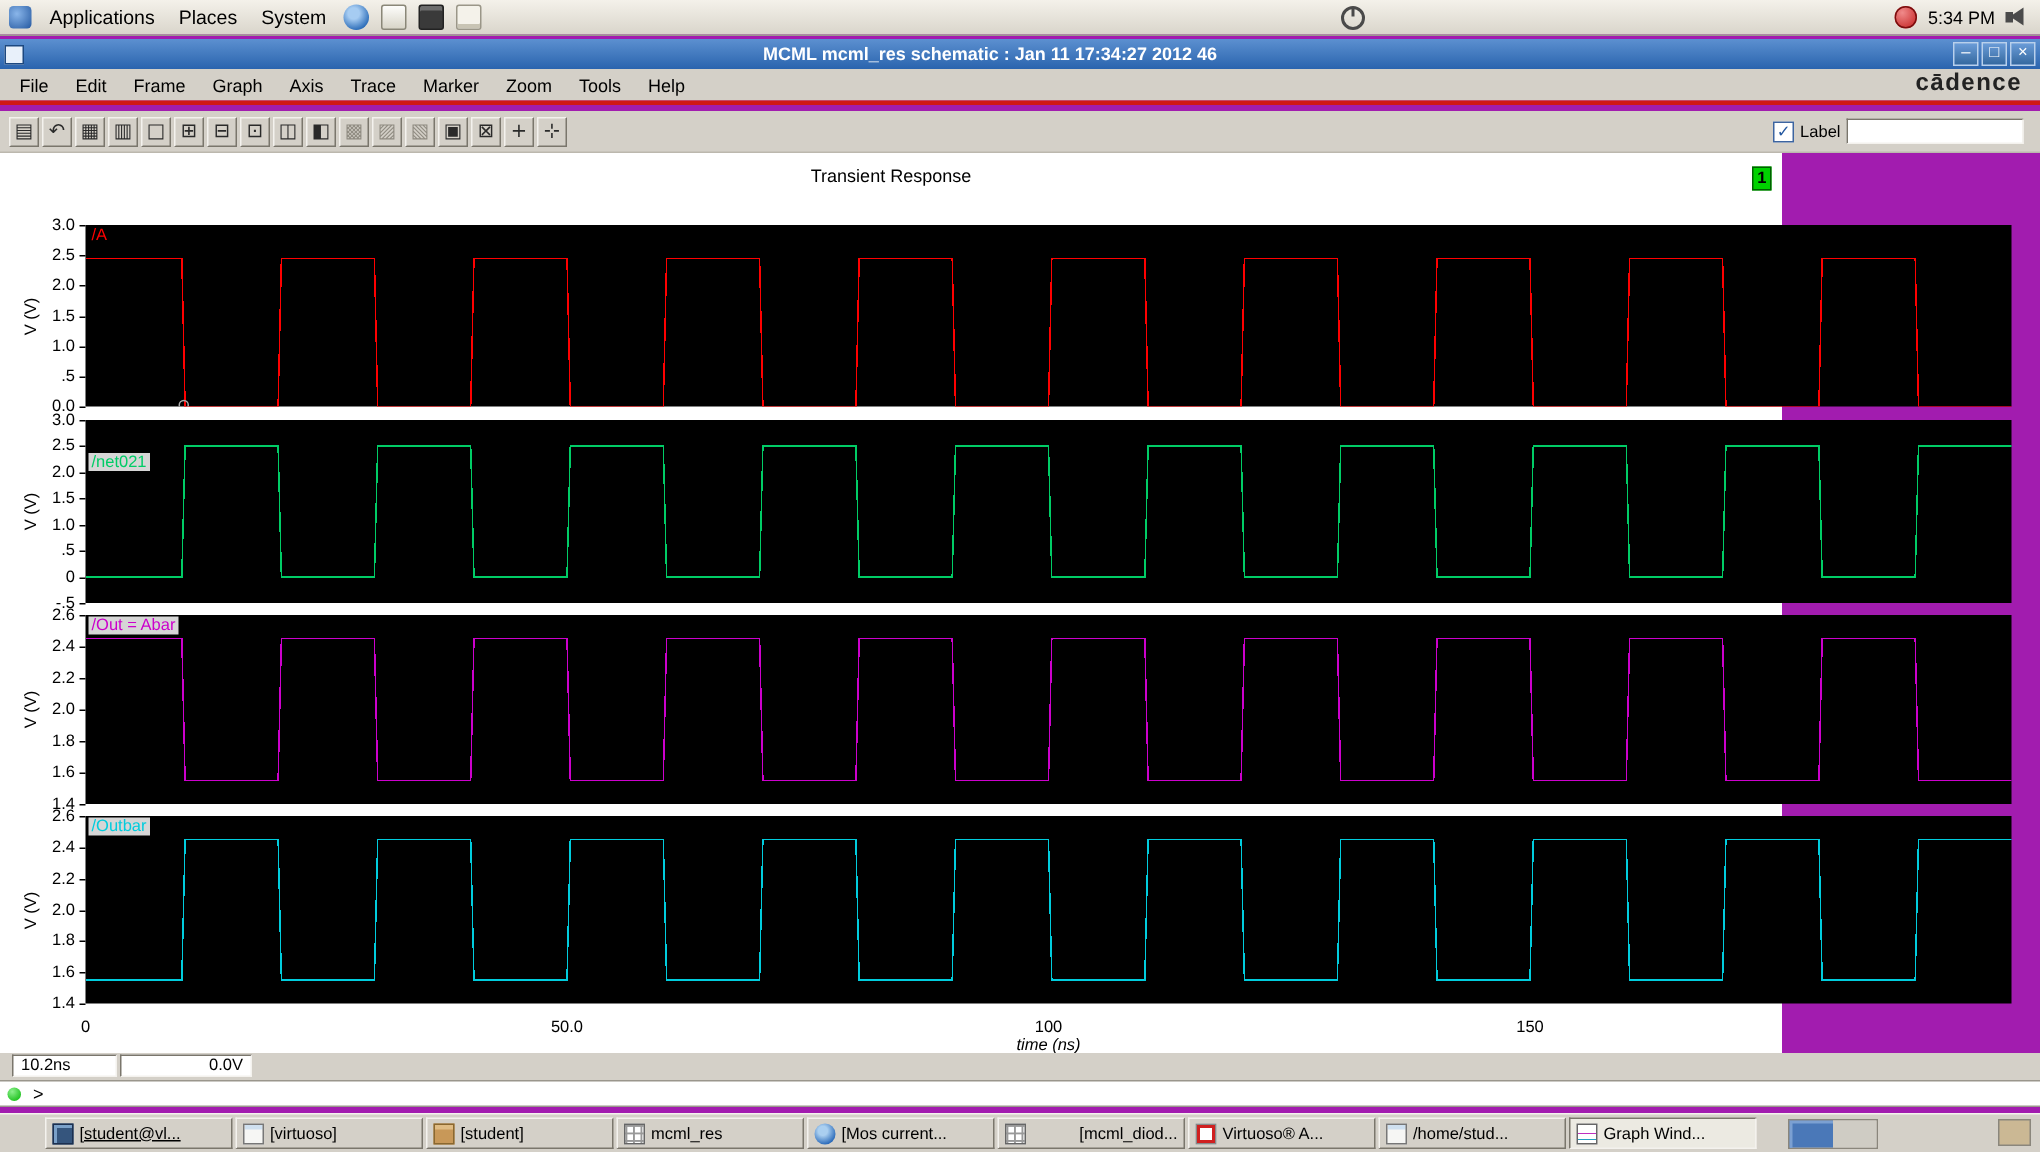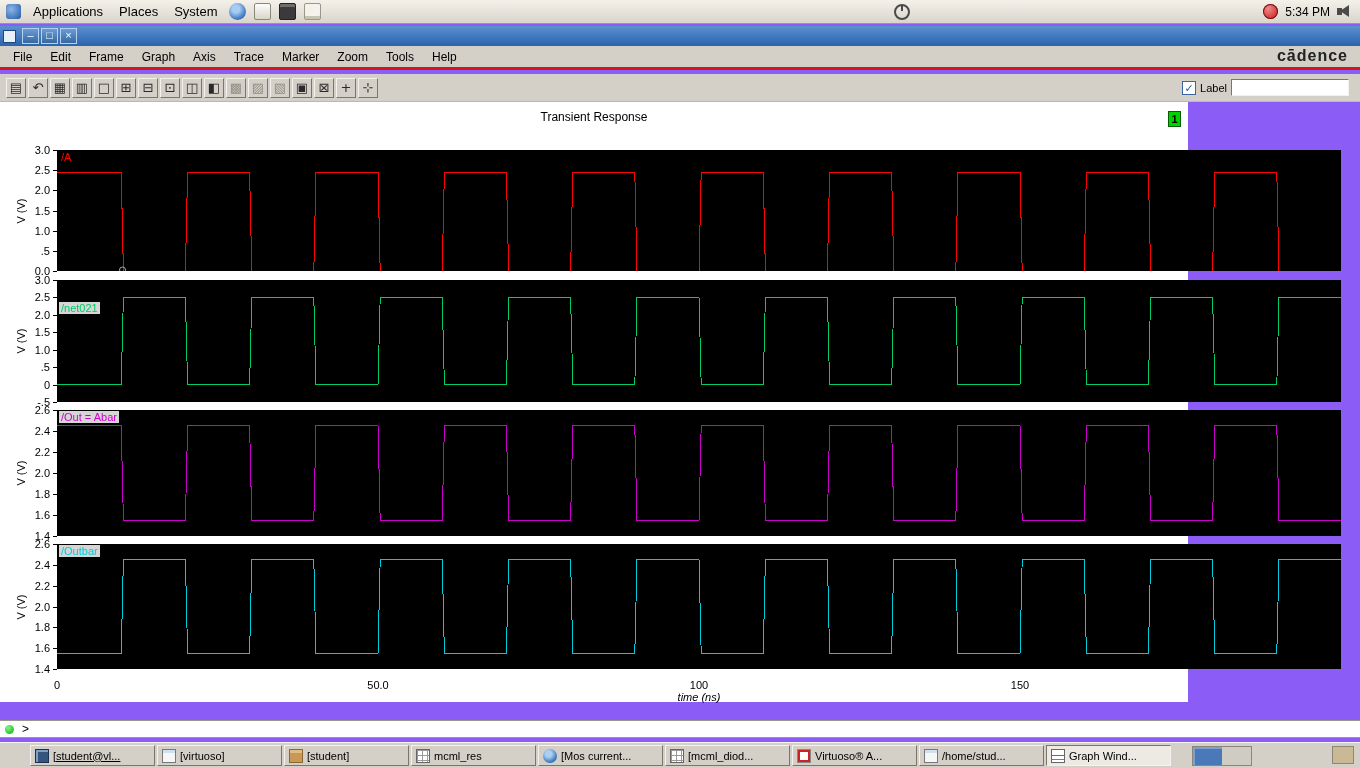--- a/index.html
+++ b/index.html
@@ -1,18 +1,18 @@
 <!DOCTYPE html>
 <html><head>
 <meta charset="utf-8">
 <style>
   *{margin:0;padding:0;box-sizing:border-box;}
   html,body{width:1360px;height:768px;overflow:hidden;background:#d4d0c8;
     font-family:"Liberation Sans","DejaVu Sans",sans-serif;color:#000;}
-  .screen{position:relative;width:1360px;height:768px;background:#8b5cf6;}
+  .screen{position:relative;width:1360px;height:768px;background:#a21caf;}
 
   
   .gnome-panel{position:absolute;top:0;left:0;width:1360px;height:24px;
     background:linear-gradient(#f4f1ea,#d9d5cb);border-bottom:1px solid #9c988e;
     display:flex;align-items:center;padding:0 6px;}
   .gp-logo{width:15px;height:15px;border-radius:3px;margin-right:4px;
     background:radial-gradient(circle at 35% 35%,#8ab6ea,#2458a0);}
   .gmenu{font-size:13px;padding:0 8px;cursor:default;white-space:nowrap;}
   .glauncher{width:17px;height:17px;margin:0 4px;border-radius:2px;}
   .gl-web{border-radius:50%;background:radial-gradient(circle at 40% 35%,#a6ccf2 25%,#2b6cb8 75%);}
@@ -137,20 +137,21 @@
       <span class="gp-clock">5:34 PM</span>
       <div class="gp-speaker">
           <i></i>
           <b></b>
         </div>
     </div>
   </div>
 
   <div class="titlebar">
     <div class="tb-icon"></div>
+    <div class="tb-title">MCML mcml_res schematic : Jan 11 17:34:27 2012 46</div>
     <div class="tb-btn">–</div>
     <div class="tb-btn">□</div>
     <div class="tb-btn">×</div>
   </div>
 
   <div class="menubar">
     <div style="display:flex">
         <span class="mitem">File</span>
         <span class="mitem">Edit</span>
         <span class="mitem">Frame</span>
@@ -284,20 +285,24 @@
         </svg>
         <span class="trace-label" style="color: rgb(0, 204, 221); background: rgb(214, 214, 214);">/Outbar</span>
       </div>
       <span class="xtick" style="left: 57px;">0</span>
       <span class="xtick" style="left: 378px;">50.0</span>
       <span class="xtick" style="left: 699px;">100</span>
       <span class="xtick" style="left: 1020px;">150</span>
       <span class="xtick" style="left: 1385px; font-family: Liberation Serif, serif;">200</span>
     </div>
 
+  <div class="status-row">
+    <div class="sbox x">10.2ns</div>
+    <div class="sbox y">0.0V</div>
+  </div>
 
   <div class="prompt-row">
     <div class="pdot"></div>
     <span class="pgt">&gt;</span>
   </div>
 
   <div class="taskbar">
     <div>
         <div class="task-btn" style="left: 30px; text-decoration: underline;">
           <div class="tbicon tb-monitor"></div>
@@ -312,21 +317,21 @@
           <span>[student]</span>
         </div>
         <div class="task-btn" style="left: 411px;">
           <div class="tbicon tb-schematic"></div>
           <span>mcml_res</span>
         </div>
         <div class="task-btn" style="left: 538px;">
           <div class="tbicon tb-globe"></div>
           <span>[Mos current...</span>
         </div>
-        <div class="task-btn" style="left: 665px;">
+        <div class="task-btn" style="left: 665px; justify-content: space-between;">
           <div class="tbicon tb-schematic"></div>
           <span>[mcml_diod...</span>
         </div>
         <div class="task-btn" style="left: 792px;">
           <div class="tbicon tb-virtuoso"></div>
           <span>Virtuoso® A...</span>
         </div>
         <div class="task-btn" style="left: 919px;">
           <div class="tbicon tb-terminal"></div>
           <span>/home/stud...</span>

